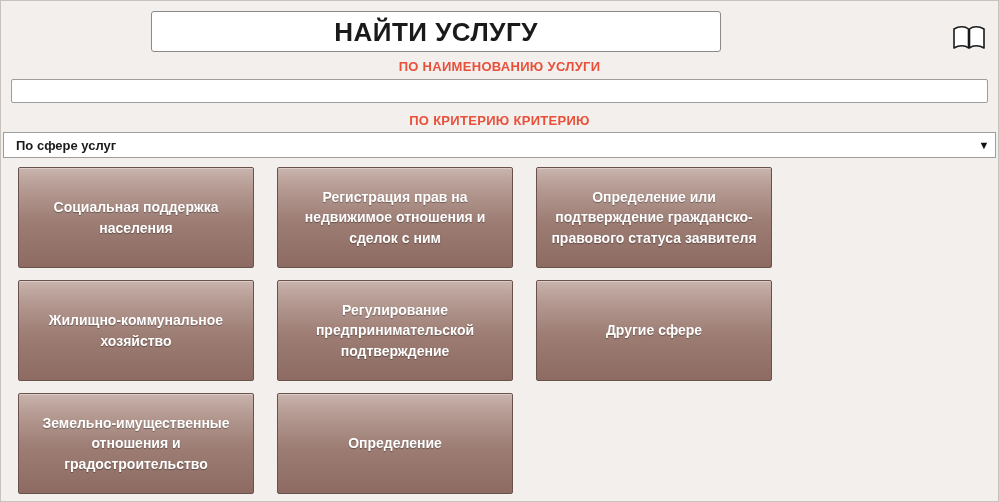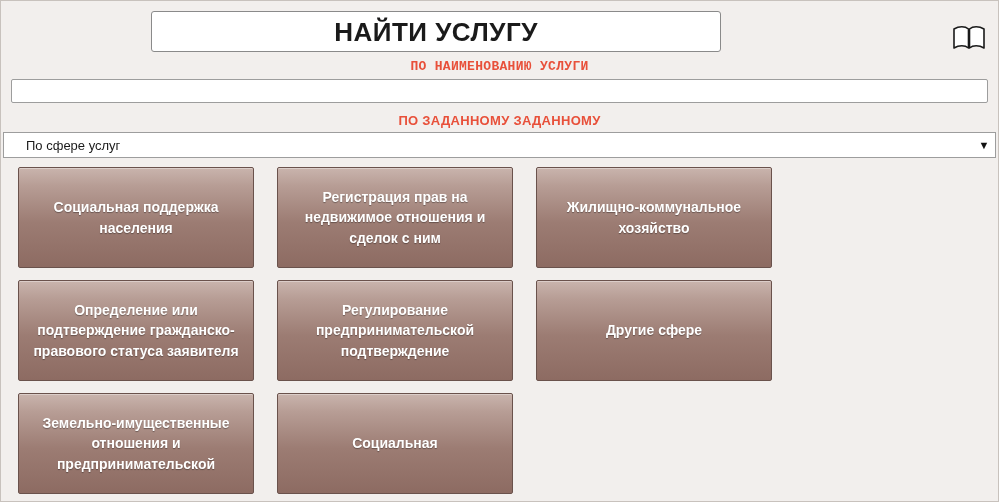--- a/index.html
+++ b/index.html
@@ -59,21 +59,21 @@
   .section-label {
     position: absolute;
     left: 0;
     width: 997px;
     text-align: center;
     font-size: 13px;
     font-weight: bold;
     color: #e8503a;
     letter-spacing: 0.3px;
   }
-  #label-name { top: 58px; font-family: Liberation Mono, monospace; }
+  #label-name { top: 58px; }
   #label-criteria { top: 112px; }
 
   
   .search-input {
     position: absolute;
     left: 10px;
     top: 78px;
     width: 977px;
     height: 24px;
     box-sizing: border-box;
@@ -95,22 +95,23 @@
     height: 26px;
     box-sizing: border-box;
     background: #ffffff;
     border: 1px solid #9d9d9d;
     display: flex;
     align-items: center;
   }
   .select-wrap .sel-text {
     font-size: 13px;
     color: #1a1a1a;
-    padding-left: 22px;
+    padding-left: 12px;
     flex: 1;
+    font-weight: bold;
   }
   .select-wrap .sel-arrow {
     width: 22px;
     text-align: center;
     font-size: 11px;
     color: #111;
     line-height: 1;
   }
 
   
@@ -159,47 +160,47 @@
       <path d="M2 4 C7 1, 13 1, 16.5 4 L16.5 23 C13 20, 7 20, 2 23 Z" fill="#ffffff" stroke="#1a1a1a" stroke-width="1.6" stroke-linejoin="round"></path>
       <path d="M32 4 C27 1, 21 1, 17.5 4 L17.5 23 C21 20, 27 20, 32 23 Z" fill="#ffffff" stroke="#1a1a1a" stroke-width="1.6" stroke-linejoin="round"></path>
       <line x1="17" y1="4" x2="17" y2="23" stroke="#1a1a1a" stroke-width="1.4"></line>
     </svg>
   </span>
 
   <div class="section-label" id="label-name">ПО НАИМЕНОВАНИЮ УСЛУГИ</div>
 
   <input class="search-input" type="text" value="" placeholder="" style="">
 
-  <div class="section-label" id="label-criteria">ПО ЗАДАННОМУ ЗАДАННОМУ</div>
+  <div class="section-label" id="label-criteria">ПО КРИТЕРИЮ КРИТЕРИЮ</div>
 
   <div class="select-wrap">
     <span class="sel-text">По сфере услуг</span>
     <span class="sel-arrow">▼</span>
   </div>
 
   <div class="tiles">
     <div class="tile">
       <span class="tile-label">Социальная поддержка населения</span>
     </div>
     <div class="tile">
       <span class="tile-label">Регистрация прав на недвижимое отношения и сделок с ним</span>
     </div>
     <div class="tile">
+      <span class="tile-label">Определение или подтверждение гражданско-правового статуса заявителя</span>
+    </div>
+    <div class="tile">
       <span class="tile-label">Жилищно-коммунальное хозяйство</span>
     </div>
     <div class="tile">
-      <span class="tile-label">Определение или подтверждение гражданско-правового статуса заявителя</span>
-    </div>
-    <div class="tile">
       <span class="tile-label">Регулирование предпринимательской подтверждение</span>
     </div>
     <div class="tile">
       <span class="tile-label">Другие сфере</span>
     </div>
     <div class="tile">
-      <span class="tile-label">Земельно-имущественные отношения и предпринимательской</span>
-    </div>
-    <div class="tile">
-      <span class="tile-label">Социальная</span>
+      <span class="tile-label">Земельно-имущественные отношения и градостроительство</span>
+    </div>
+    <div class="tile">
+      <span class="tile-label">Определение</span>
     </div>
   </div>
 
 </div>
 
 </body></html>

